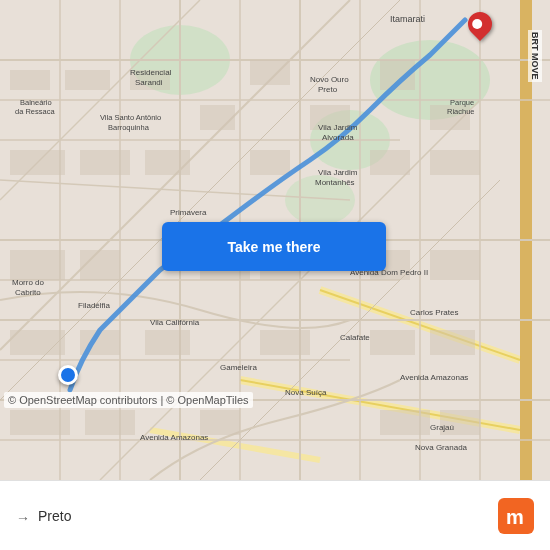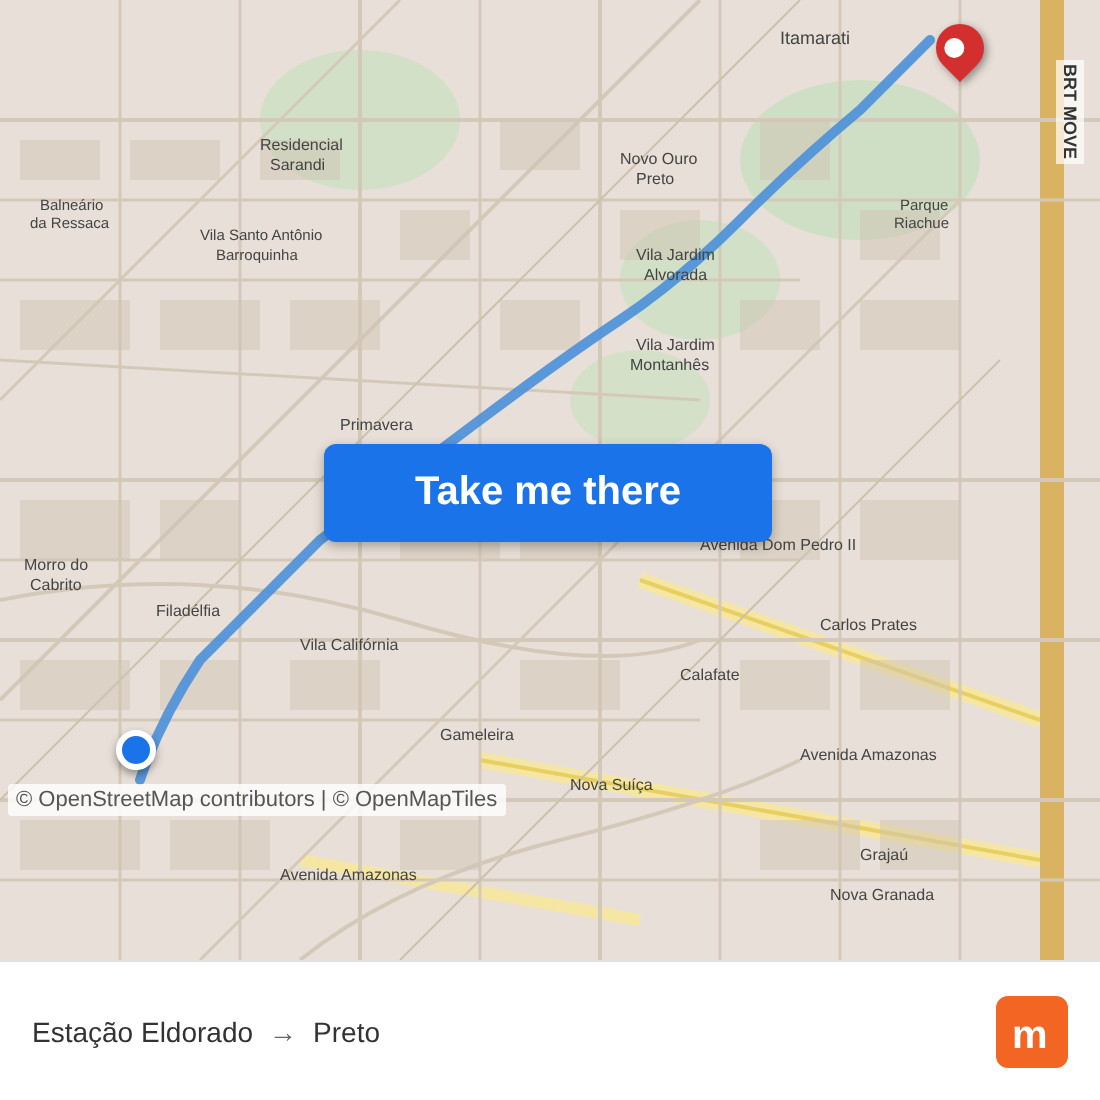--- a/index.html
+++ b/index.html
@@ -31,21 +31,21 @@
     #take-me-there-btn {
       position: absolute;
       top: 222px;
       left: 162px;
       width: 224px;
       height: 49px;
       background-color: #1a73e8;
       color: white;
       border: none;
       border-radius: 6px;
-      font-size: 20px;
+      font-size: 14px;
       font-weight: bold;
       cursor: pointer;
       display: flex;
       align-items: center;
       justify-content: center;
       box-shadow: 0 2px 6px rgba(0,0,0,0.3);
       z-index: 10;
       text-align: center;
     }
 
@@ -299,21 +299,20 @@
     <div class="pin-head"></div>
   </div>
 
   <button id="take-me-there-btn">Take me there</button>
 
   <div class="copyright">© OpenStreetMap contributors | © OpenMapTiles</div>
 </div>
 
 <div id="bottom-bar">
   <div class="route-info">
-    <span class="route-from">Estação Eldorado</span>
     <span class="route-arrow">→</span>
     <span class="route-to">Preto</span>
   </div>
 
   <div class="moovit-logo">
     <div class="moovit-logo-icon">
       <svg width="28" height="28" viewBox="0 0 28 28" xmlns="http://www.w3.org/2000/svg">
         <text x="4" y="22" font-size="20" font-weight="bold" fill="white" font-family="Arial">m</text>
       </svg>
     </div>

